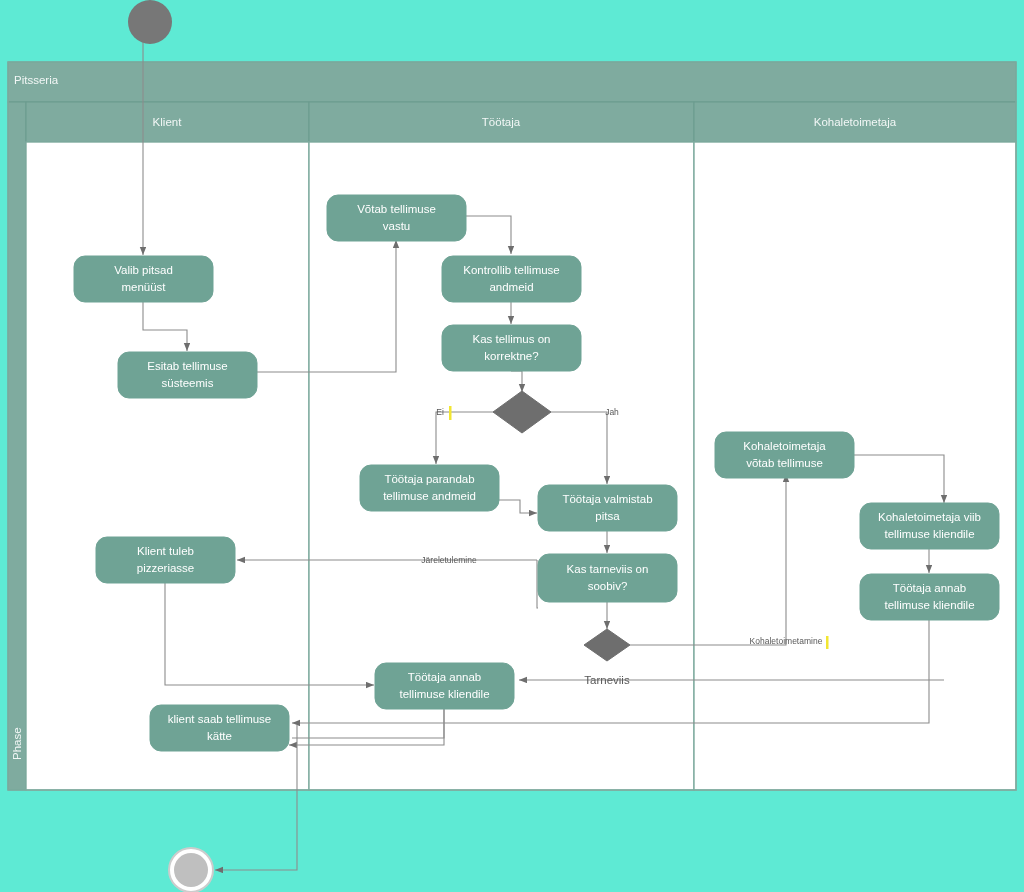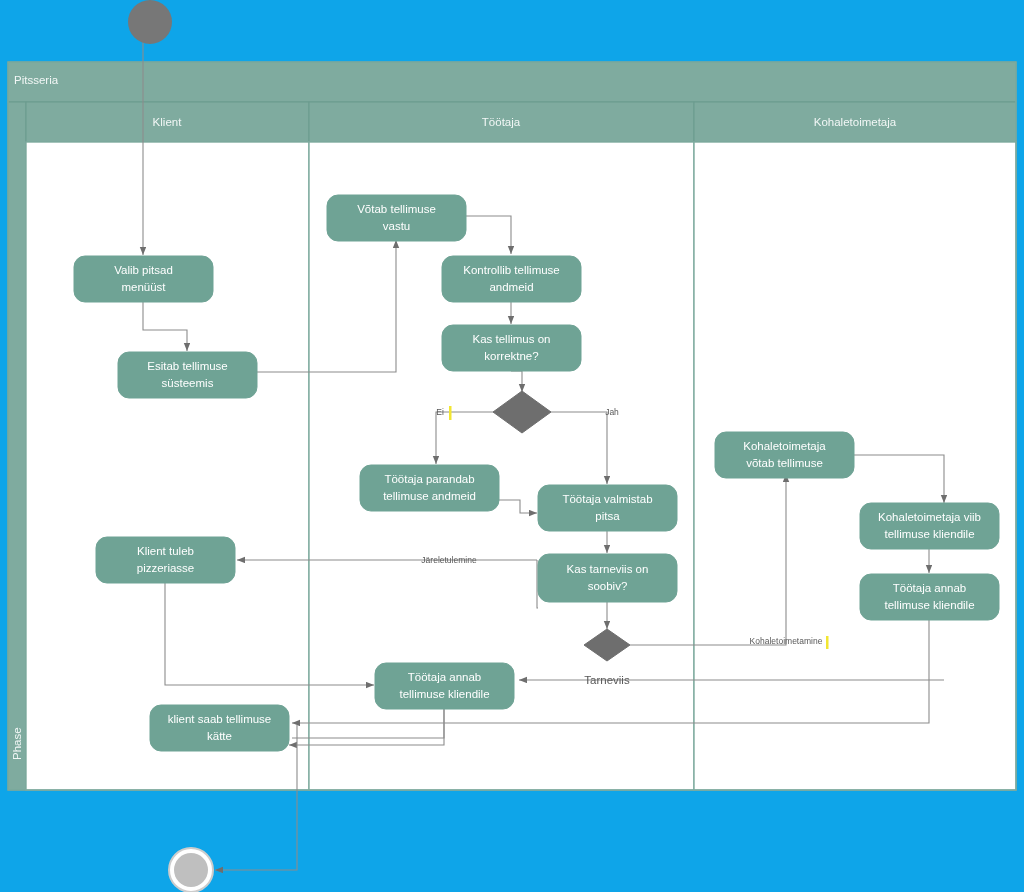--- a/index.html
+++ b/index.html
@@ -8,21 +8,21 @@
     padding: 0;
     background: #ffffff;
   }
   body {
     font-family: "Liberation Sans", sans-serif;
   }
   #stage {
     position: relative;
     width: 1024px;
     height: 892px;
-    background: #0ea5e9;
+    background: #5eead4;
     overflow: hidden;
   }
   #stage svg {
     position: absolute;
     left: 0;
     top: 0;
     width: 1024px;
     height: 892px;
   }
   .lane-title {

